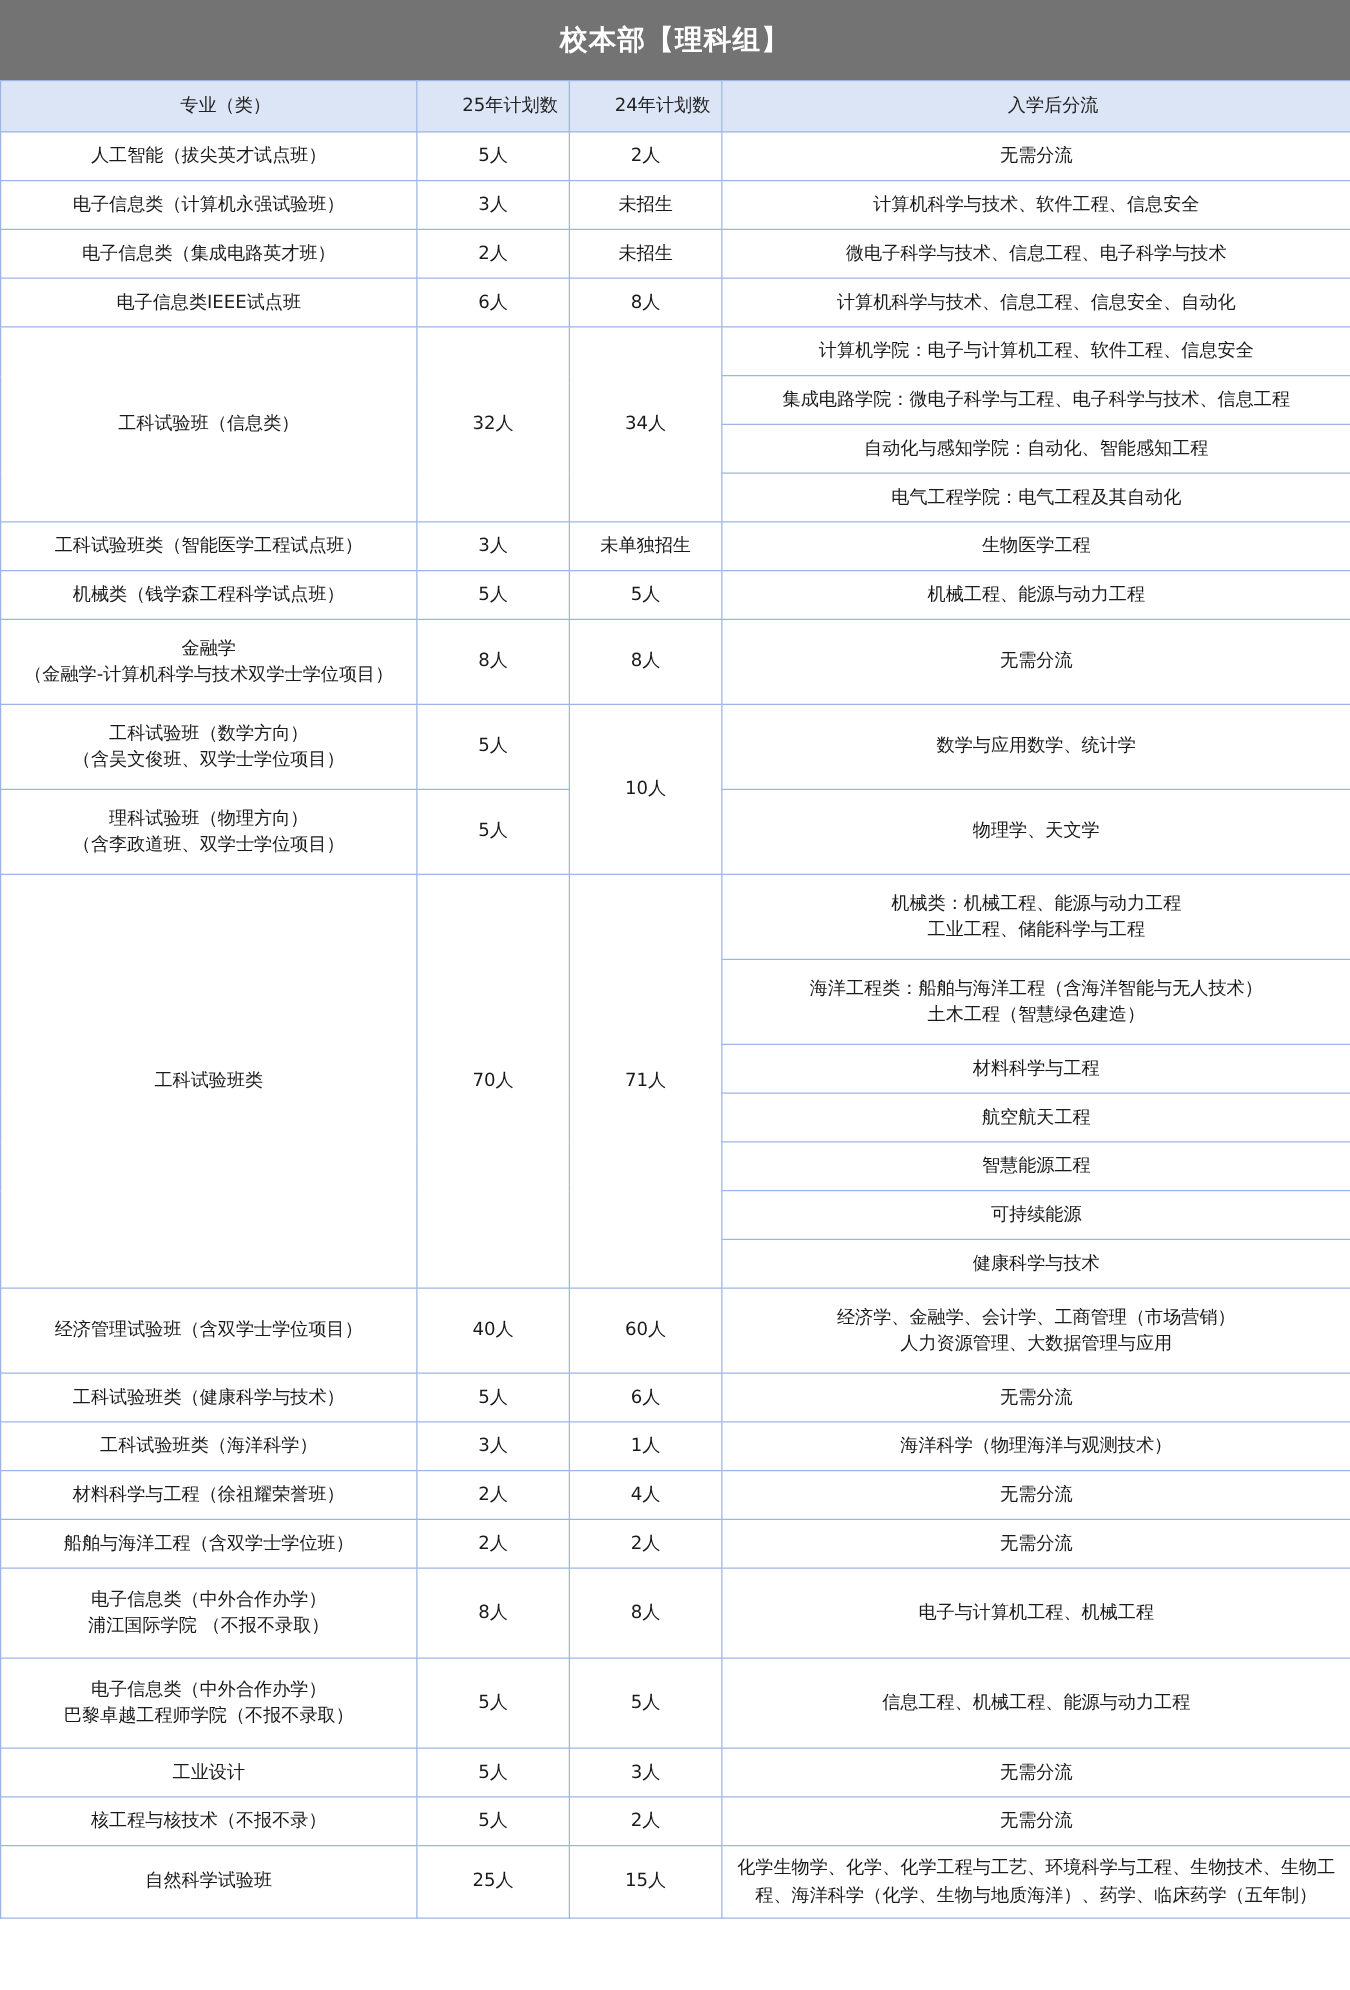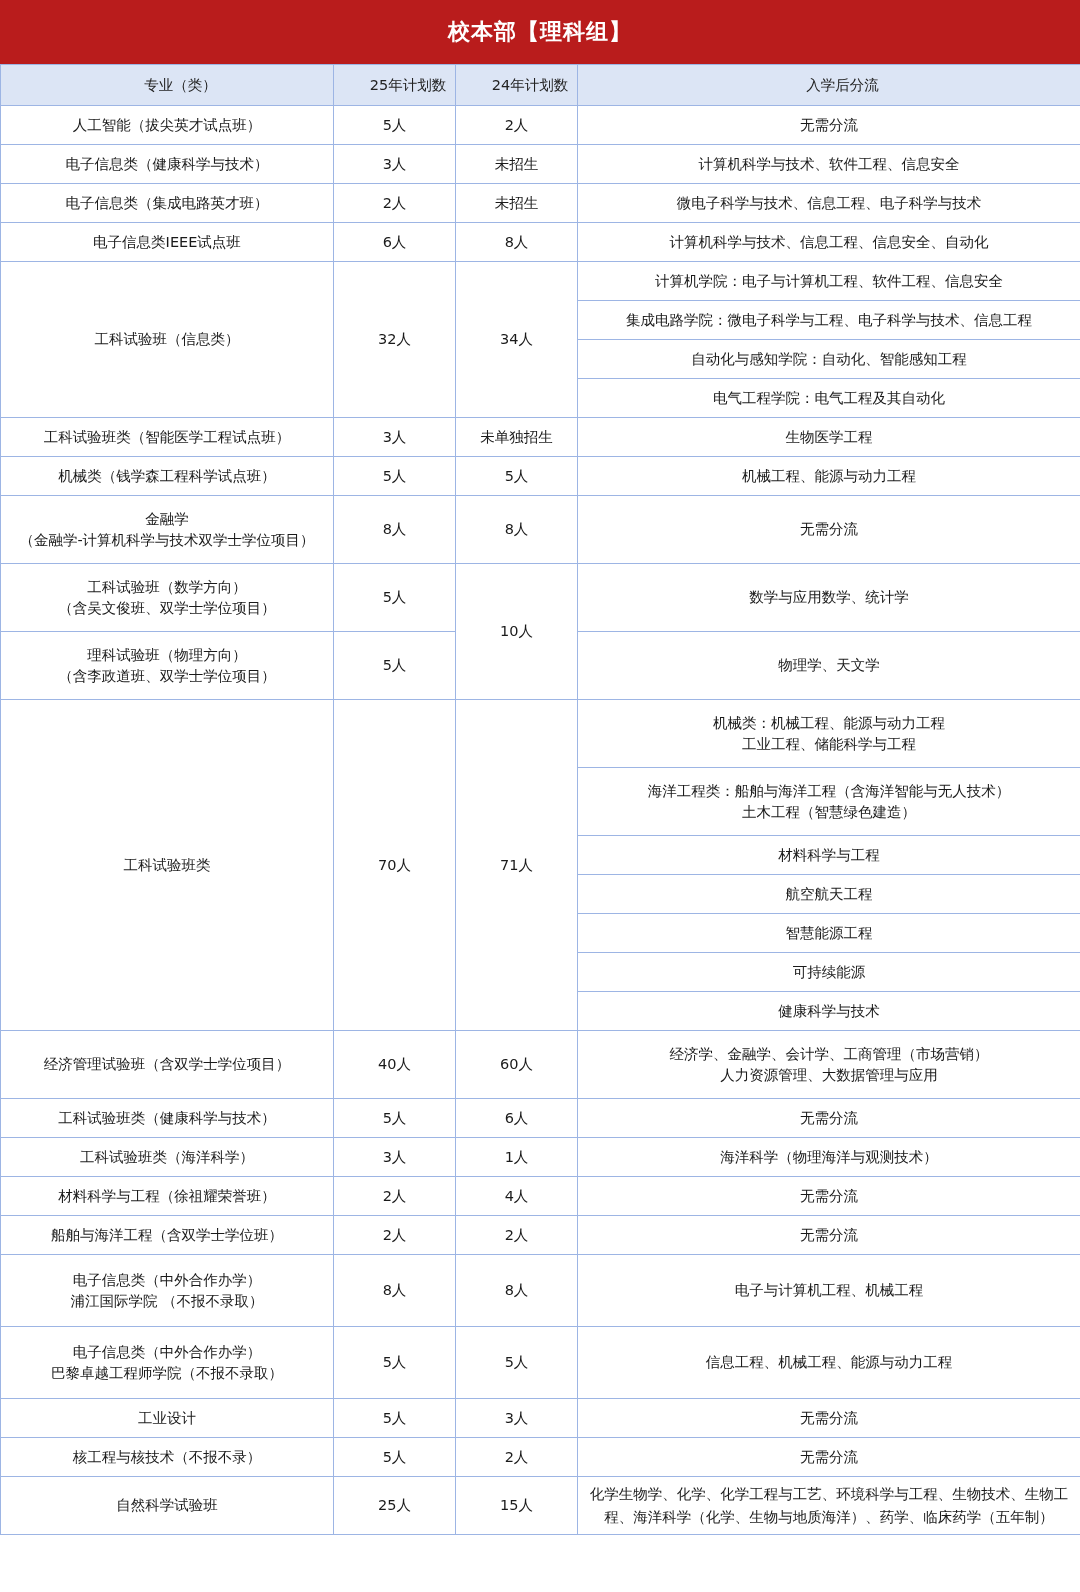--- a/index.html
+++ b/index.html
@@ -1,17 +1,17 @@
 <!DOCTYPE html>
 <html><head>
 <meta charset="utf-8">
 <style>
   html, body { margin:0; padding:0; }
   body { width:1080px; height:1592px; background:#ffffff; font-family:"DejaVu Sans", "Liberation Sans", sans-serif; color:#1a1a1a; overflow:hidden; }
-  .banner { height:64px; background:#b91c1c; color:#ffffff; display:flex; align-items:center; justify-content:center; font-size:22px; font-weight:bold; letter-spacing:1px; }
+  .banner { height:64px; background:#737373; color:#ffffff; display:flex; align-items:center; justify-content:center; font-size:22px; font-weight:bold; letter-spacing:1px; }
   table { border-collapse:collapse; width:1080px; table-layout:fixed; }
   col.c1 { width:333px; } col.c2 { width:122px; } col.c3 { width:122px; } col.c4 { width:503px; }
   th, td { border:1.5px solid #9DB5E4; text-align:center; vertical-align:middle; padding:0 4px; font-size:14.5px; line-height:21px; }
   th { background:#DCE5F5; font-weight:normal; height:40px; color:#222;padding-left:31px; }
   td { background:#ffffff; }
   td.wrap { text-align:center; padding:0 6px; font-size:14.5px; line-height:23px; }
   .h41 { height:39px; } .h70 { height:68px; } .h74 { height:72px; } .h60 { height:58px; }
   .line { display:block; }
 </style>
 </head>
@@ -37,21 +37,21 @@
   <tbody>
 
     <tr class="h41">
       <td>人工智能（拔尖英才试点班）</td>
       <td>5人</td>
       <td>2人</td>
       <td>无需分流</td>
     </tr>
 
     <tr class="h41">
-      <td>电子信息类（健康科学与技术）</td>
+      <td>电子信息类（计算机永强试验班）</td>
       <td>3人</td>
       <td>未招生</td>
       <td>计算机科学与技术、软件工程、信息安全</td>
     </tr>
 
     <tr class="h41">
       <td>电子信息类（集成电路英才班）</td>
       <td>2人</td>
       <td>未招生</td>
       <td>微电子科学与技术、信息工程、电子科学与技术</td>

